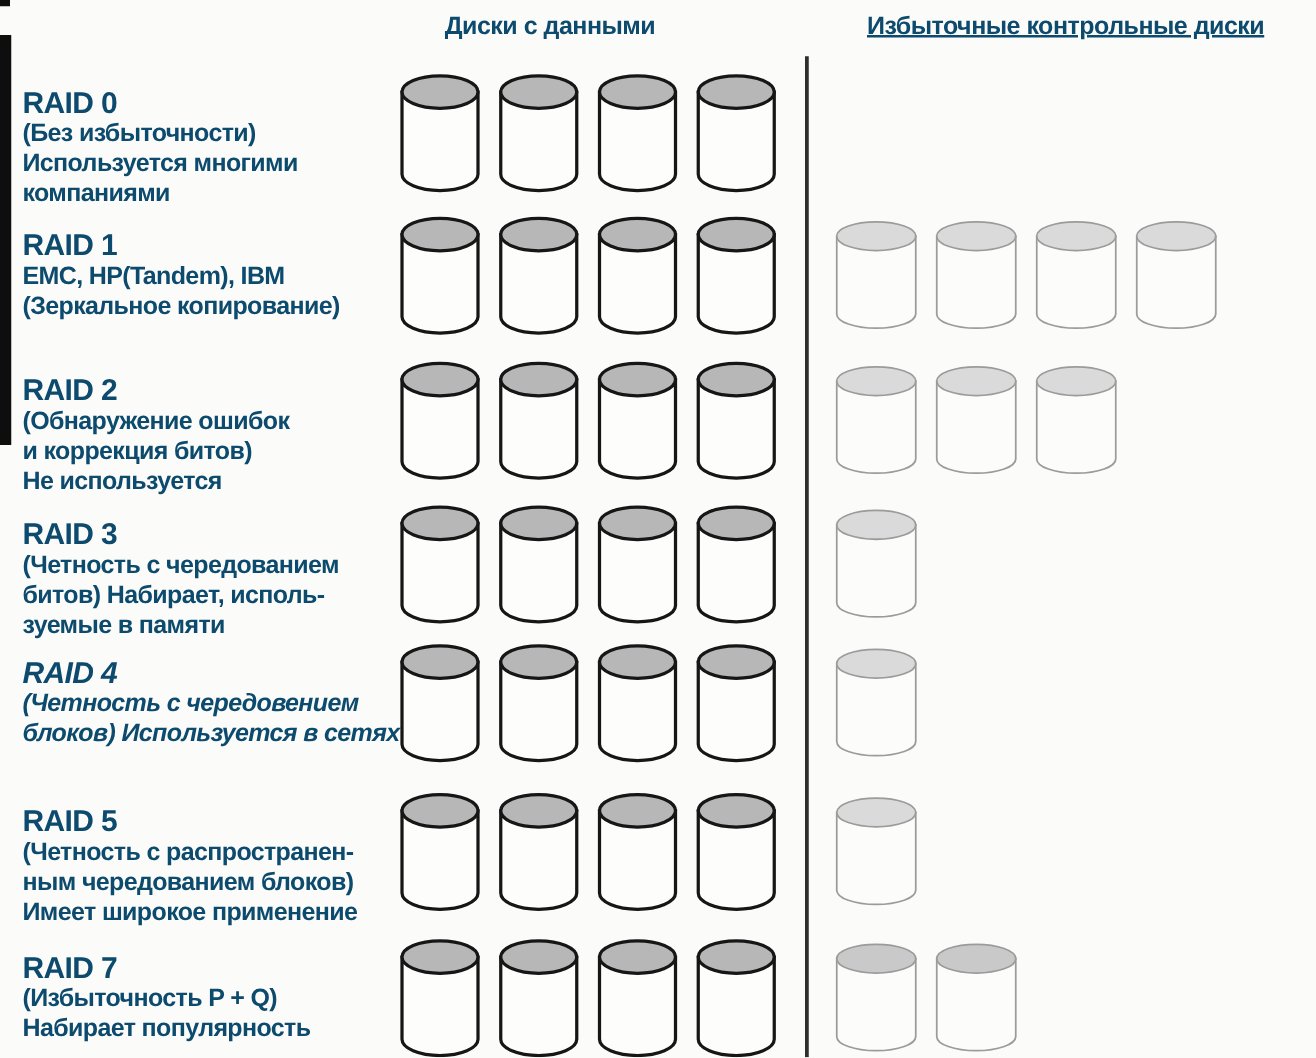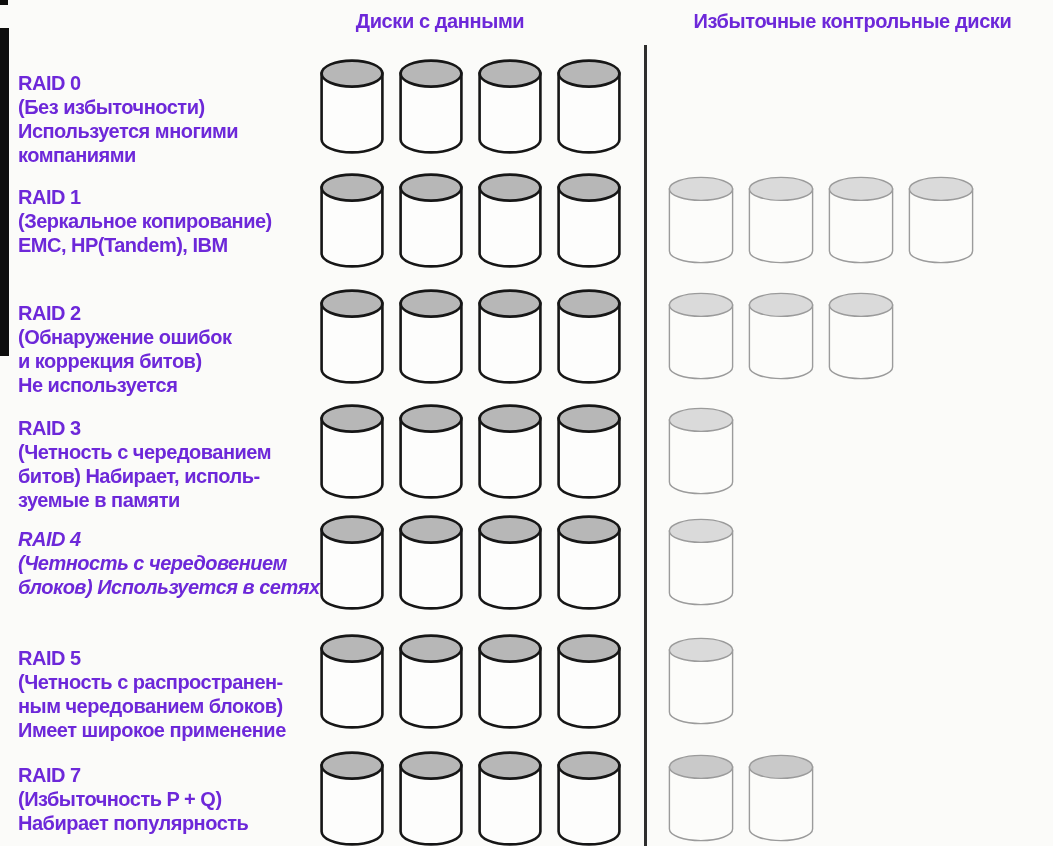--- a/index.html
+++ b/index.html
@@ -14,39 +14,39 @@
   
   #left-bar{position:absolute;left:0;top:28px;width:9px;height:328px;background:#0e0e0e;}
   #corner-notch{position:absolute;left:0;top:0;width:8px;height:5px;background:#0e0e0e;}
   
   .col-header{
     position:absolute;top:10px;
     font-size:20px;font-weight:700;letter-spacing:-0.4px;
     text-align:center;white-space:nowrap;
   }
   #header-data{left:320px;width:240px;}
-  #header-check{left:660px;width:385px;}
+  #header-check{left:660px;width:385px;text-decoration:underline;}
   
   #divider{position:absolute;left:644px;top:45px;width:3px;height:801px;background:#2e2e2e;}
   
   .raid-row{position:absolute;left:0;width:1053px;height:100px;}
   .raid-label{
     position:absolute;left:18px;top:13px;width:330px;
     font-size:20px;font-weight:700;line-height:24px;letter-spacing:-0.5px;
     white-space:nowrap;
   }
-  .raid-title{font-size:20px;font-weight:700;}
+  .raid-title{font-size:24px;font-weight:700;}
   .disk{position:absolute;top:0;}
   .disk.check{top:4px;}
   .disk svg{display:block;}
 </style>
 </head>
 <body>
 
-<div id="page" style="color: #6d28d9;">
+<div id="page" style="color: #0c4a6e;">
   <div id="left-bar" style="background: rgb(14, 14, 14);"></div>
   <div id="corner-notch" style="background: rgb(14, 14, 14);"></div>
 
   <div id="header-data" class="col-header">Диски с данными</div>
   <div id="header-check" class="col-header">Избыточные контрольные диски</div>
 
   <div id="divider" style="background: rgb(46, 46, 46);"></div>
 
   <div id="rows">
       <div class="raid-row" style="top: 58px;">
@@ -77,22 +77,22 @@
         <div class="disk data" style="left: 556px;">
           <svg width="66" height="97" viewBox="0 0 66 97" xmlns="http://www.w3.org/2000/svg">
             <path d="M2.6,15.6 L2.6,81.4 A30.4,13 0 0 0 63.4,81.4 L63.4,15.6 Z" fill="#fdfdfc" stroke="#161616" stroke-width="2.6"></path>
             <ellipse cx="33" cy="15.6" rx="30.4" ry="13" fill="#b7b7b7" stroke="#161616" stroke-width="2.6"></ellipse>
           </svg>
         </div>
       </div>
       <div class="raid-row" style="top: 172px;">
         <div class="raid-label">
           <div class="raid-title">RAID 1</div>
+          <div>EMC, HP(Tandem), IBM</div>
           <div>(Зеркальное копирование)</div>
-          <div>EMC, HP(Tandem), IBM</div>
         </div>
         <div class="disk data" style="left: 319px;">
           <svg width="66" height="97" viewBox="0 0 66 97" xmlns="http://www.w3.org/2000/svg">
             <path d="M2.6,15.6 L2.6,81.4 A30.4,13 0 0 0 63.4,81.4 L63.4,15.6 Z" fill="#fdfdfc" stroke="#161616" stroke-width="2.6"></path>
             <ellipse cx="33" cy="15.6" rx="30.4" ry="13" fill="#b7b7b7" stroke="#161616" stroke-width="2.6"></ellipse>
           </svg>
         </div>
         <div class="disk data" style="left: 398px;">
           <svg width="66" height="97" viewBox="0 0 66 97" xmlns="http://www.w3.org/2000/svg">
             <path d="M2.6,15.6 L2.6,81.4 A30.4,13 0 0 0 63.4,81.4 L63.4,15.6 Z" fill="#fdfdfc" stroke="#161616" stroke-width="2.6"></path>

